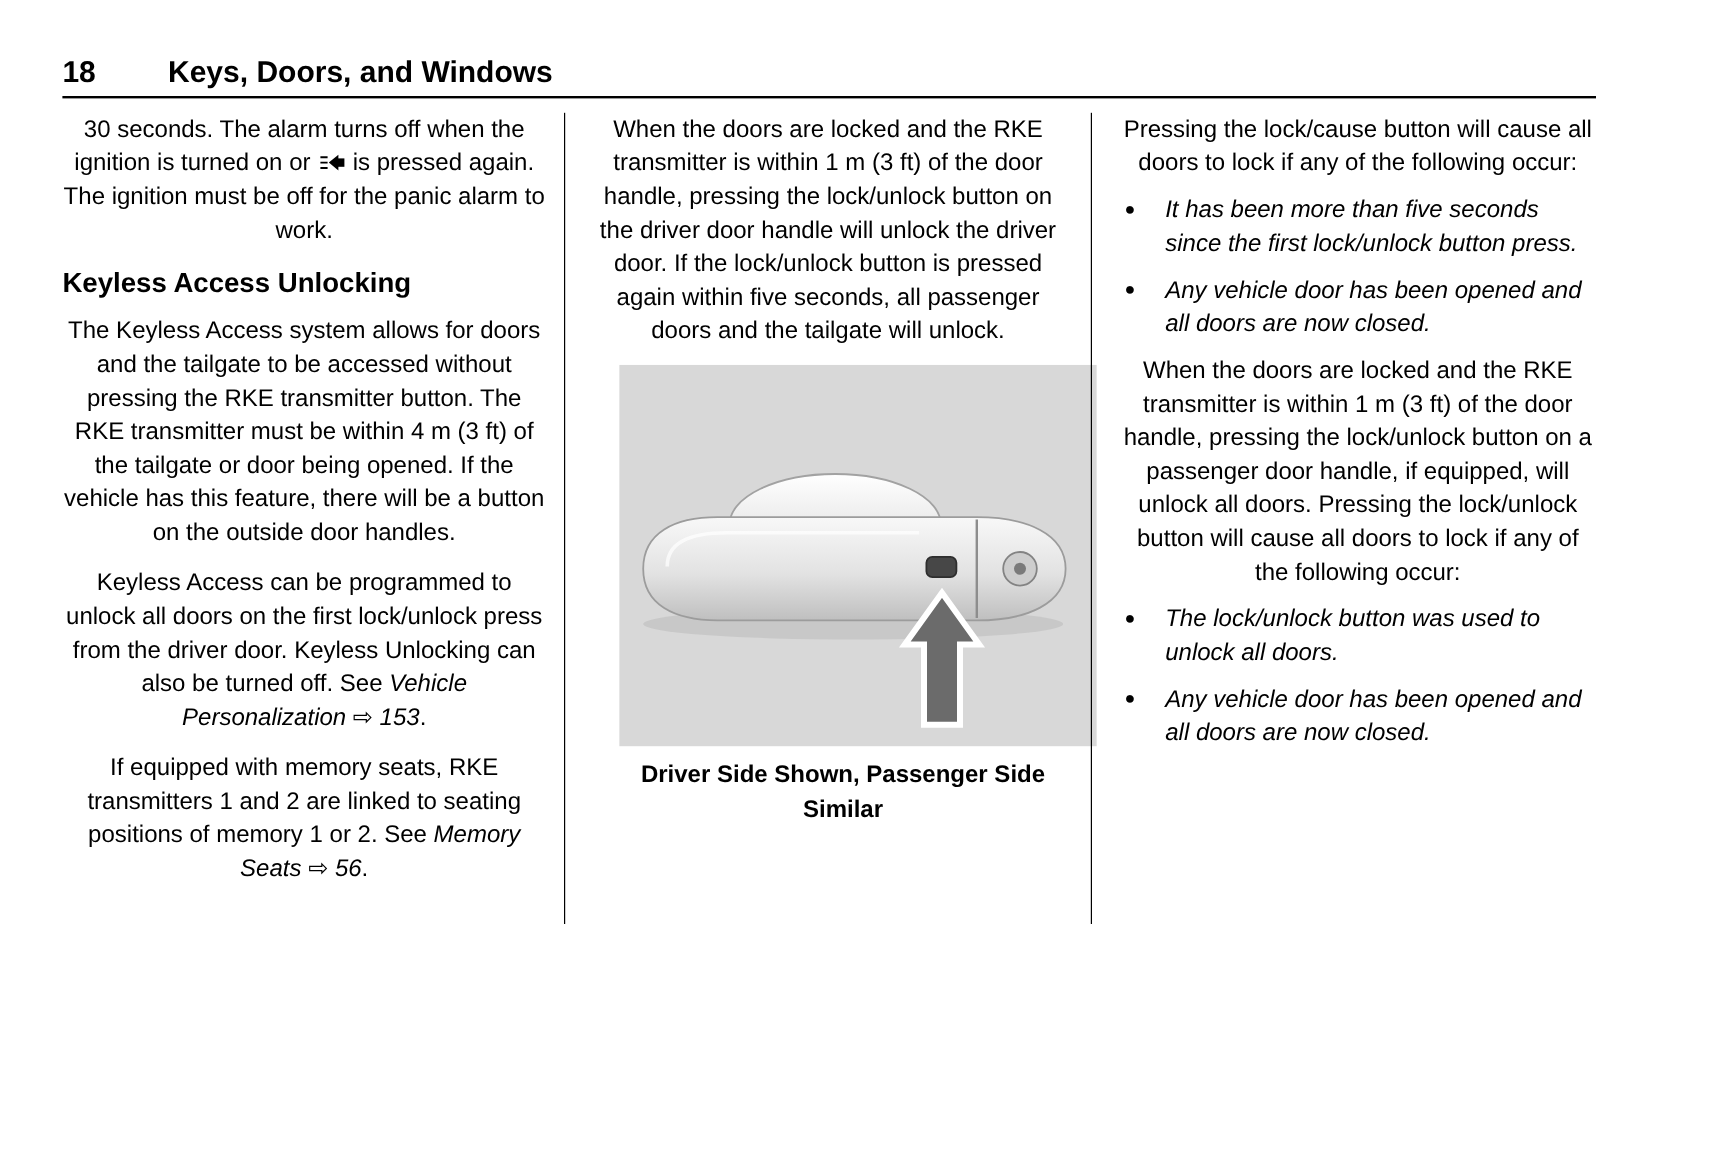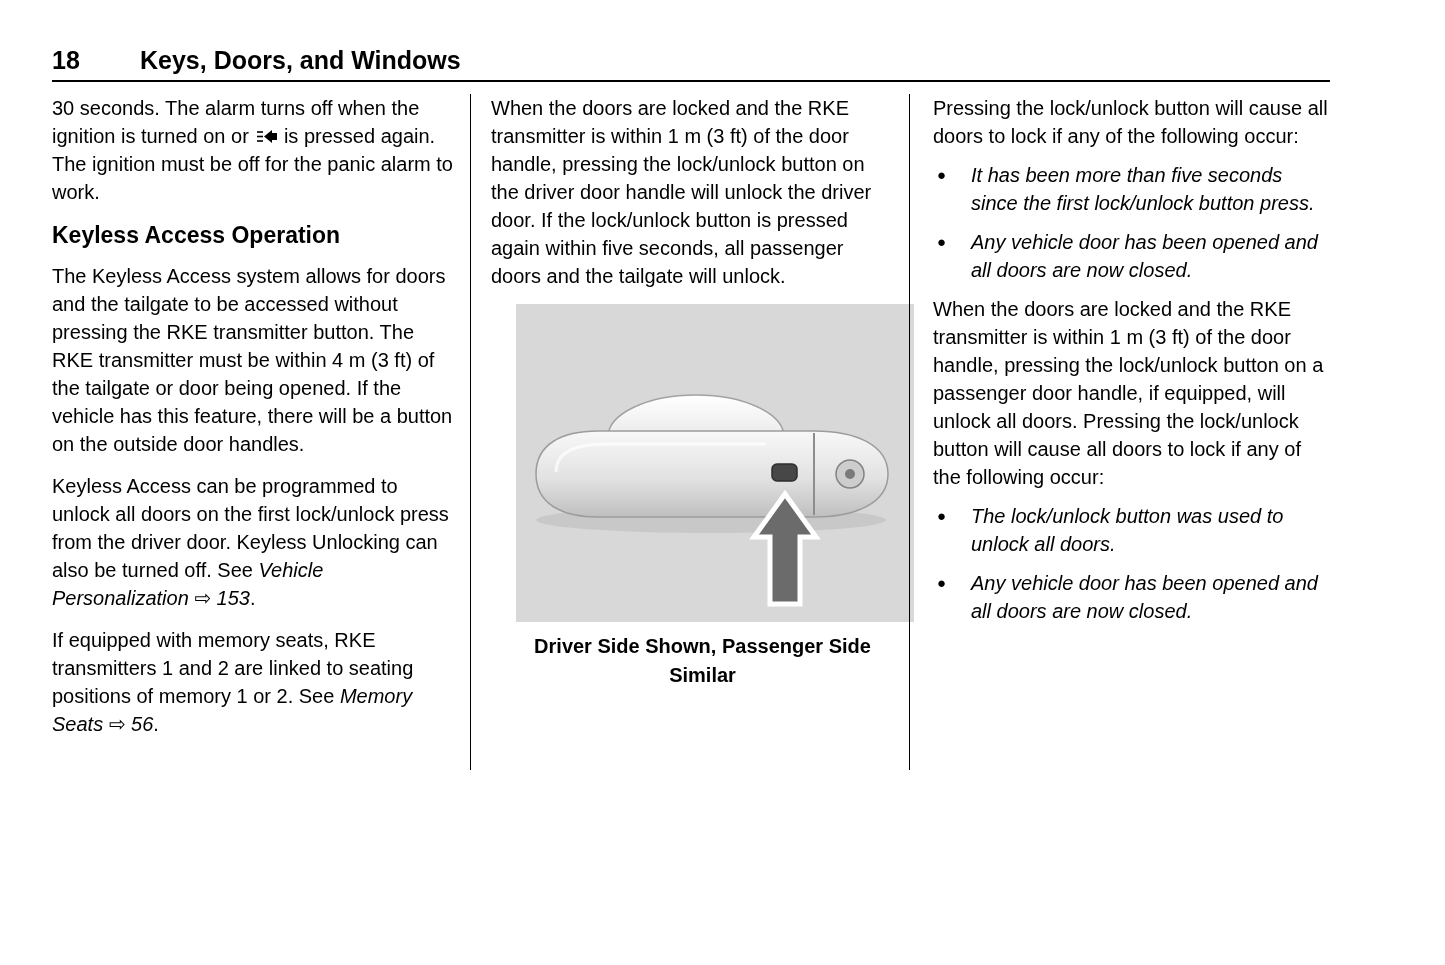--- a/index.html
+++ b/index.html
@@ -19,21 +19,21 @@
   
   .columns { position: absolute; top: 94px; left: 52px; width: 1278px; display: flex; align-items: flex-start; }
   .col { font-size: 20px; line-height: 28px; }
   .col-1 { width: 403px; }
   .col-2 { width: 398px; }
   .col-3 { width: 397px; }
   .divider { width: 1px; background: #000000; height: 811px; flex: 0 0 1px; }
   .divider-1 { margin-left: 15px; margin-right: 20px; }
   .divider-2 { margin-left: 20px; margin-right: 23px; }
 
-  p { margin: 0 0 14px 0; }
+  p { margin: 0 0 14px 0; text-align: center; }
   .section-heading { font-size: 23px; font-weight: bold; margin: 8px 0 12px 0; line-height: 30px; }
   .sub-heading { font-size: 20.5px; font-weight: bold; line-height: 27px; margin: 0 0 11px 0; }
   .em { font-style: italic; }
 
   ul.bullets { list-style: none; margin: 0 0 6px 0; padding: 0; font-style: italic; }
   ul.bullets li { position: relative; padding-left: 38px; margin-bottom: 11px; }
   ul.bullets li::before { content: "\25CF"; position: absolute; left: 4px; top: 0; font-size: 15px; }
 
   
   .figure { margin-top: 14px; padding-left: 25px; }
@@ -63,21 +63,21 @@
         <svg class="panic-icon" width="22" height="17" viewBox="0 0 22 17" aria-hidden="true">
           <line x1="1" y1="4" x2="7" y2="4" stroke="#000" stroke-width="1.6"></line>
           <line x1="1" y1="8.5" x2="7" y2="8.5" stroke="#000" stroke-width="1.6"></line>
           <line x1="1" y1="13" x2="7" y2="13" stroke="#000" stroke-width="1.6"></line>
           <polygon points="8,8.5 16,2 16,15" fill="#000"></polygon>
           <rect x="15" y="5" width="6" height="7" fill="#000"></rect>
         </svg>
         <span>is pressed again. The ignition must be off for the panic alarm to work.</span>
       </p>
 
-      <div class="section-heading">Keyless Access Operation</div>
+      <div class="section-heading">Keyless Access Unlocking</div>
 
       <p>The Keyless Access system allows for doors and the tailgate to be accessed without pressing the RKE transmitter button. The RKE transmitter must be within 4 m (3 ft) of the tailgate or door being opened. If the vehicle has this feature, there will be a button on the outside door handles.</p>
 
       <p>
         <span>Keyless Access can be programmed to unlock all doors on the first lock/unlock press from the driver door. Keyless Unlocking can also be turned off. See </span><span class="em">Vehicle Personalization ⇨ 153</span><span>.</span>
       </p>
 
       <p>
         <span>If equipped with memory seats, RKE transmitters 1 and 2 are linked to seating positions of memory 1 or 2. See </span><span class="em">Memory Seats ⇨ 56</span><span>.</span>
       </p>
@@ -118,21 +118,21 @@
 
           <polygon points="269,190 238,233 254,233 254,300 284,300 284,233 300,233" fill="#6b6b6b" stroke="#ffffff" stroke-width="5" stroke-linejoin="miter"></polygon>
         </svg>
         <div class="figure-caption">Driver Side Shown, Passenger Side Similar</div>
       </div>
     </div>
 
     <div class="divider divider-2"></div>
 
     <div class="col col-3">
-      <p style="margin-bottom:11px;">Pressing the lock/unlock button will cause all doors to lock if any of the following occur:</p>
+      <p style="margin-bottom:11px;">Pressing the lock/cause button will cause all doors to lock if any of the following occur:</p>
 
       <ul class="bullets">
         <li>It has been more than five seconds since the first lock/unlock button press.</li>
         <li>Any vehicle door has been opened and all doors are now closed.</li>
       </ul>
 
 
       <p style="margin-bottom:11px;">When the doors are locked and the RKE transmitter is within 1 m (3 ft) of the door handle, pressing the lock/unlock button on a passenger door handle, if equipped, will unlock all doors. Pressing the lock/unlock button will cause all doors to lock if any of the following occur:</p>
 
       <ul class="bullets">

